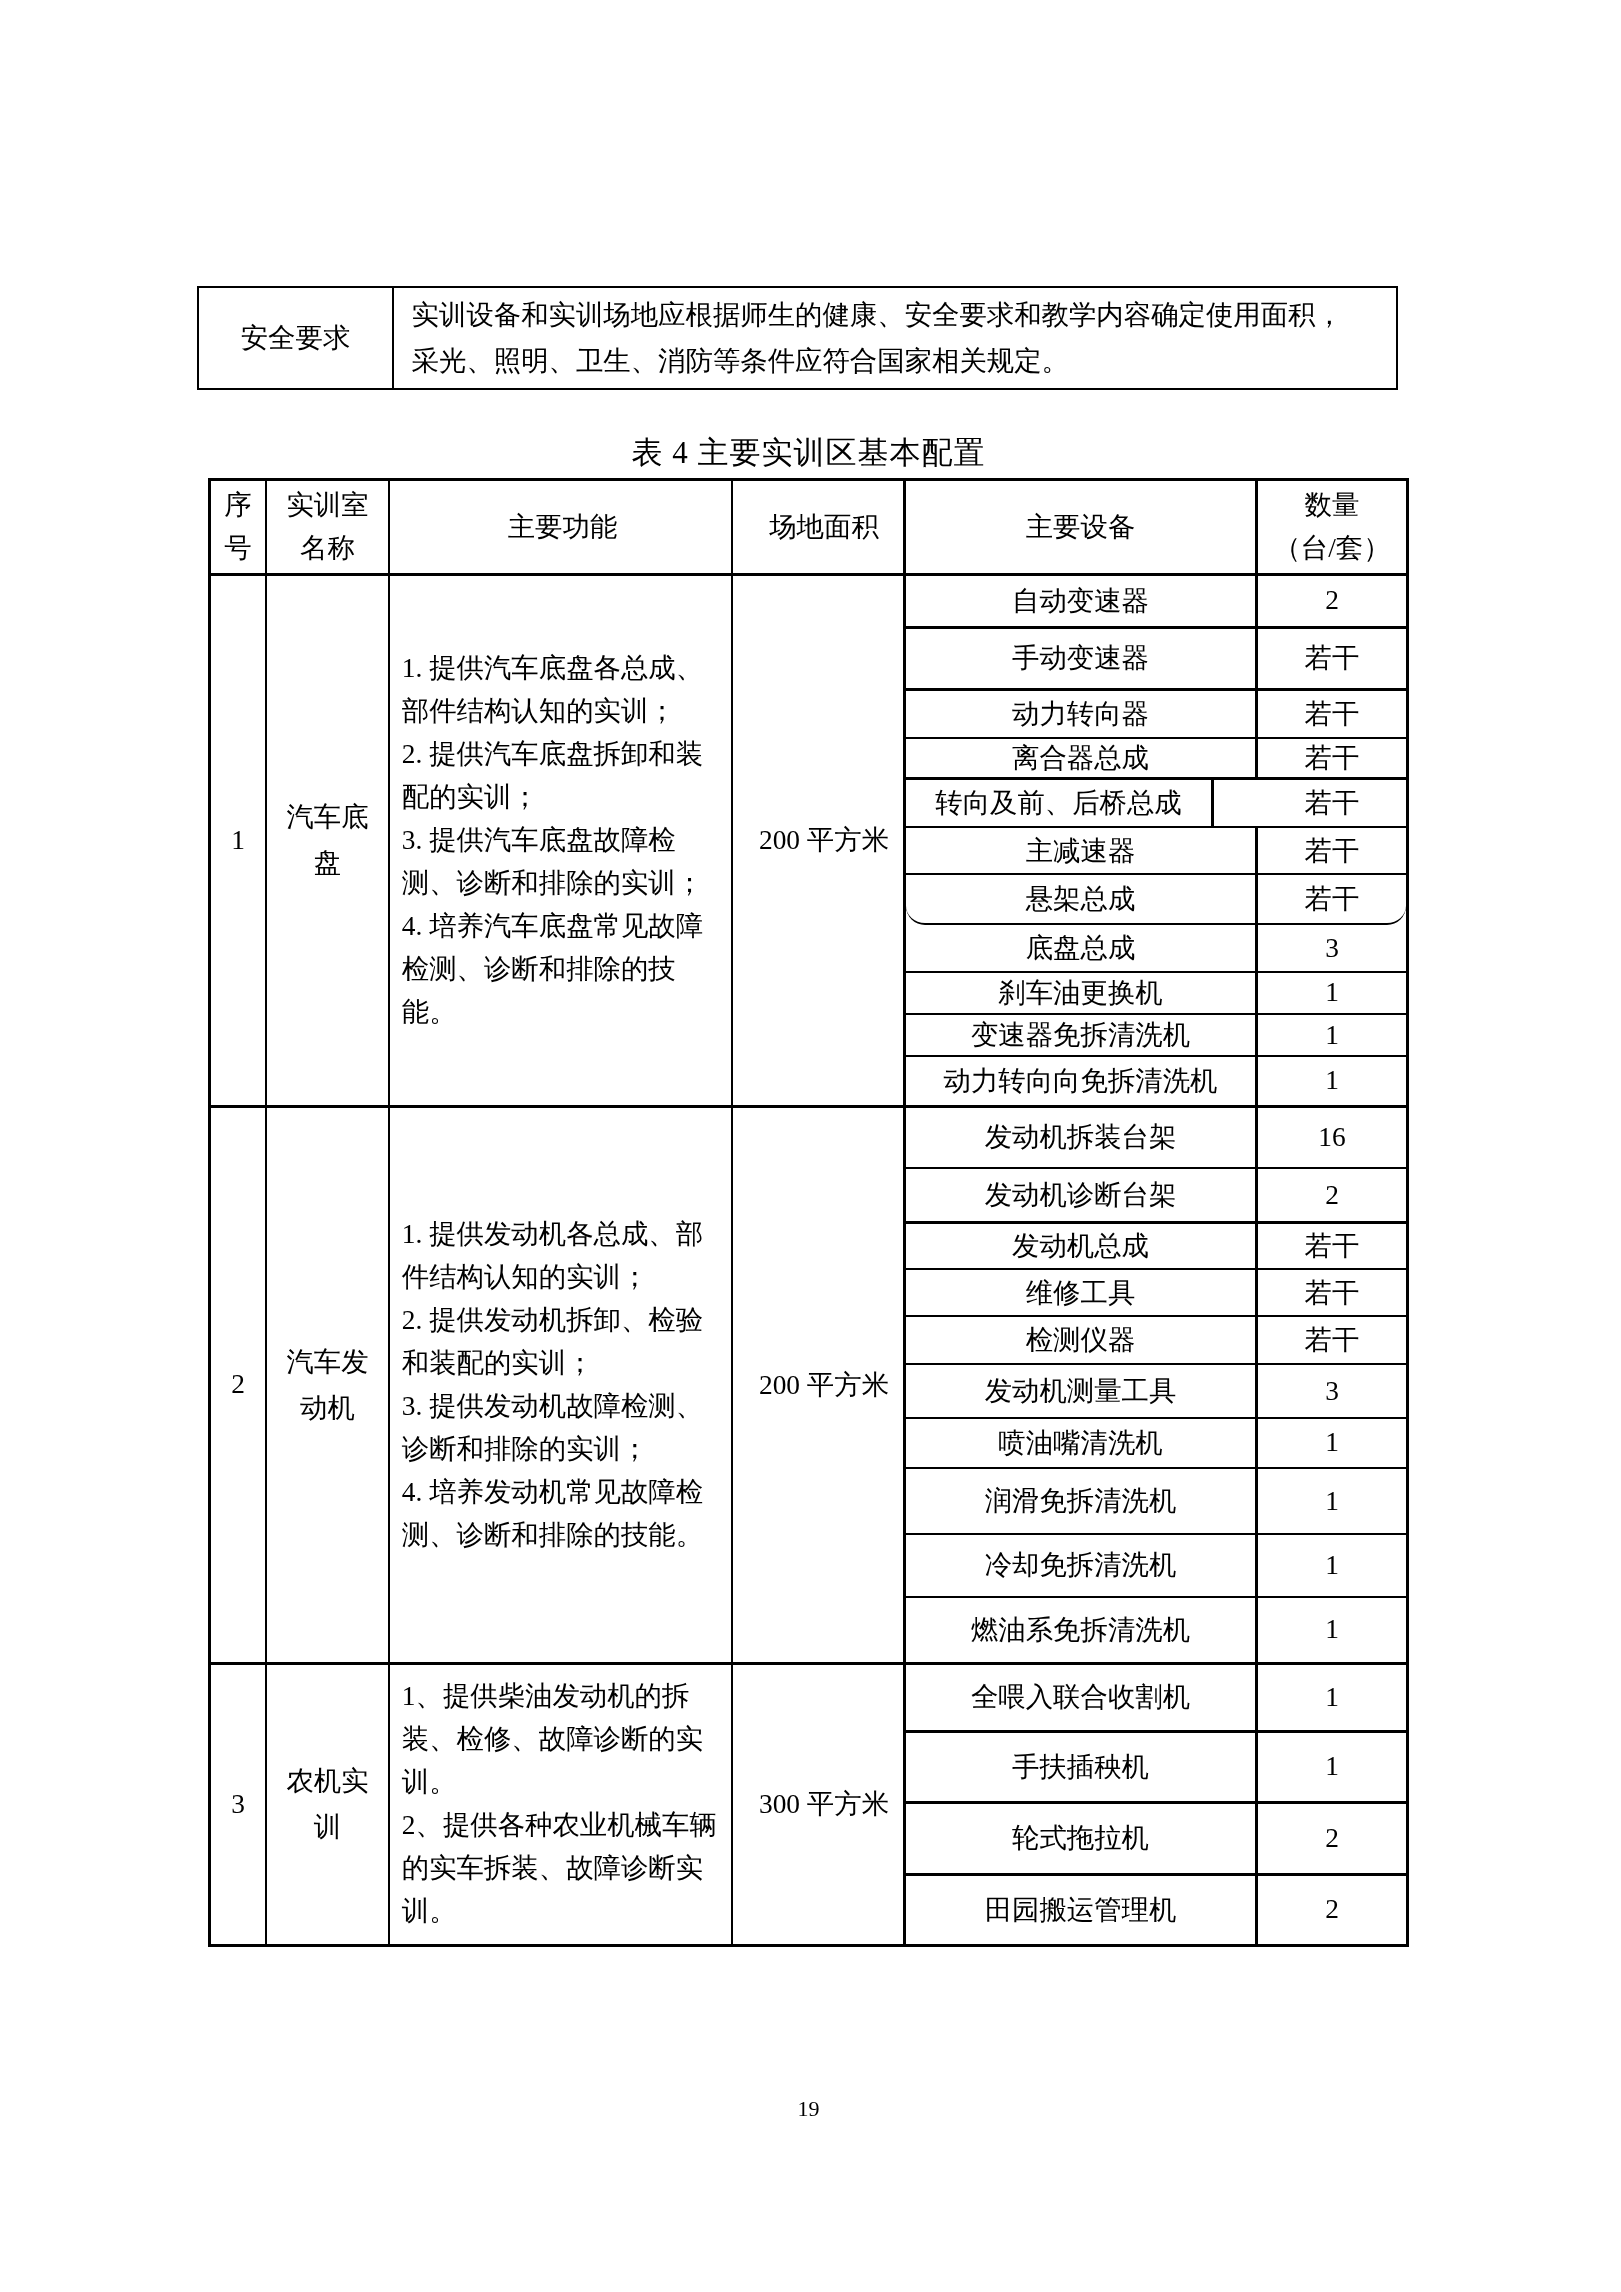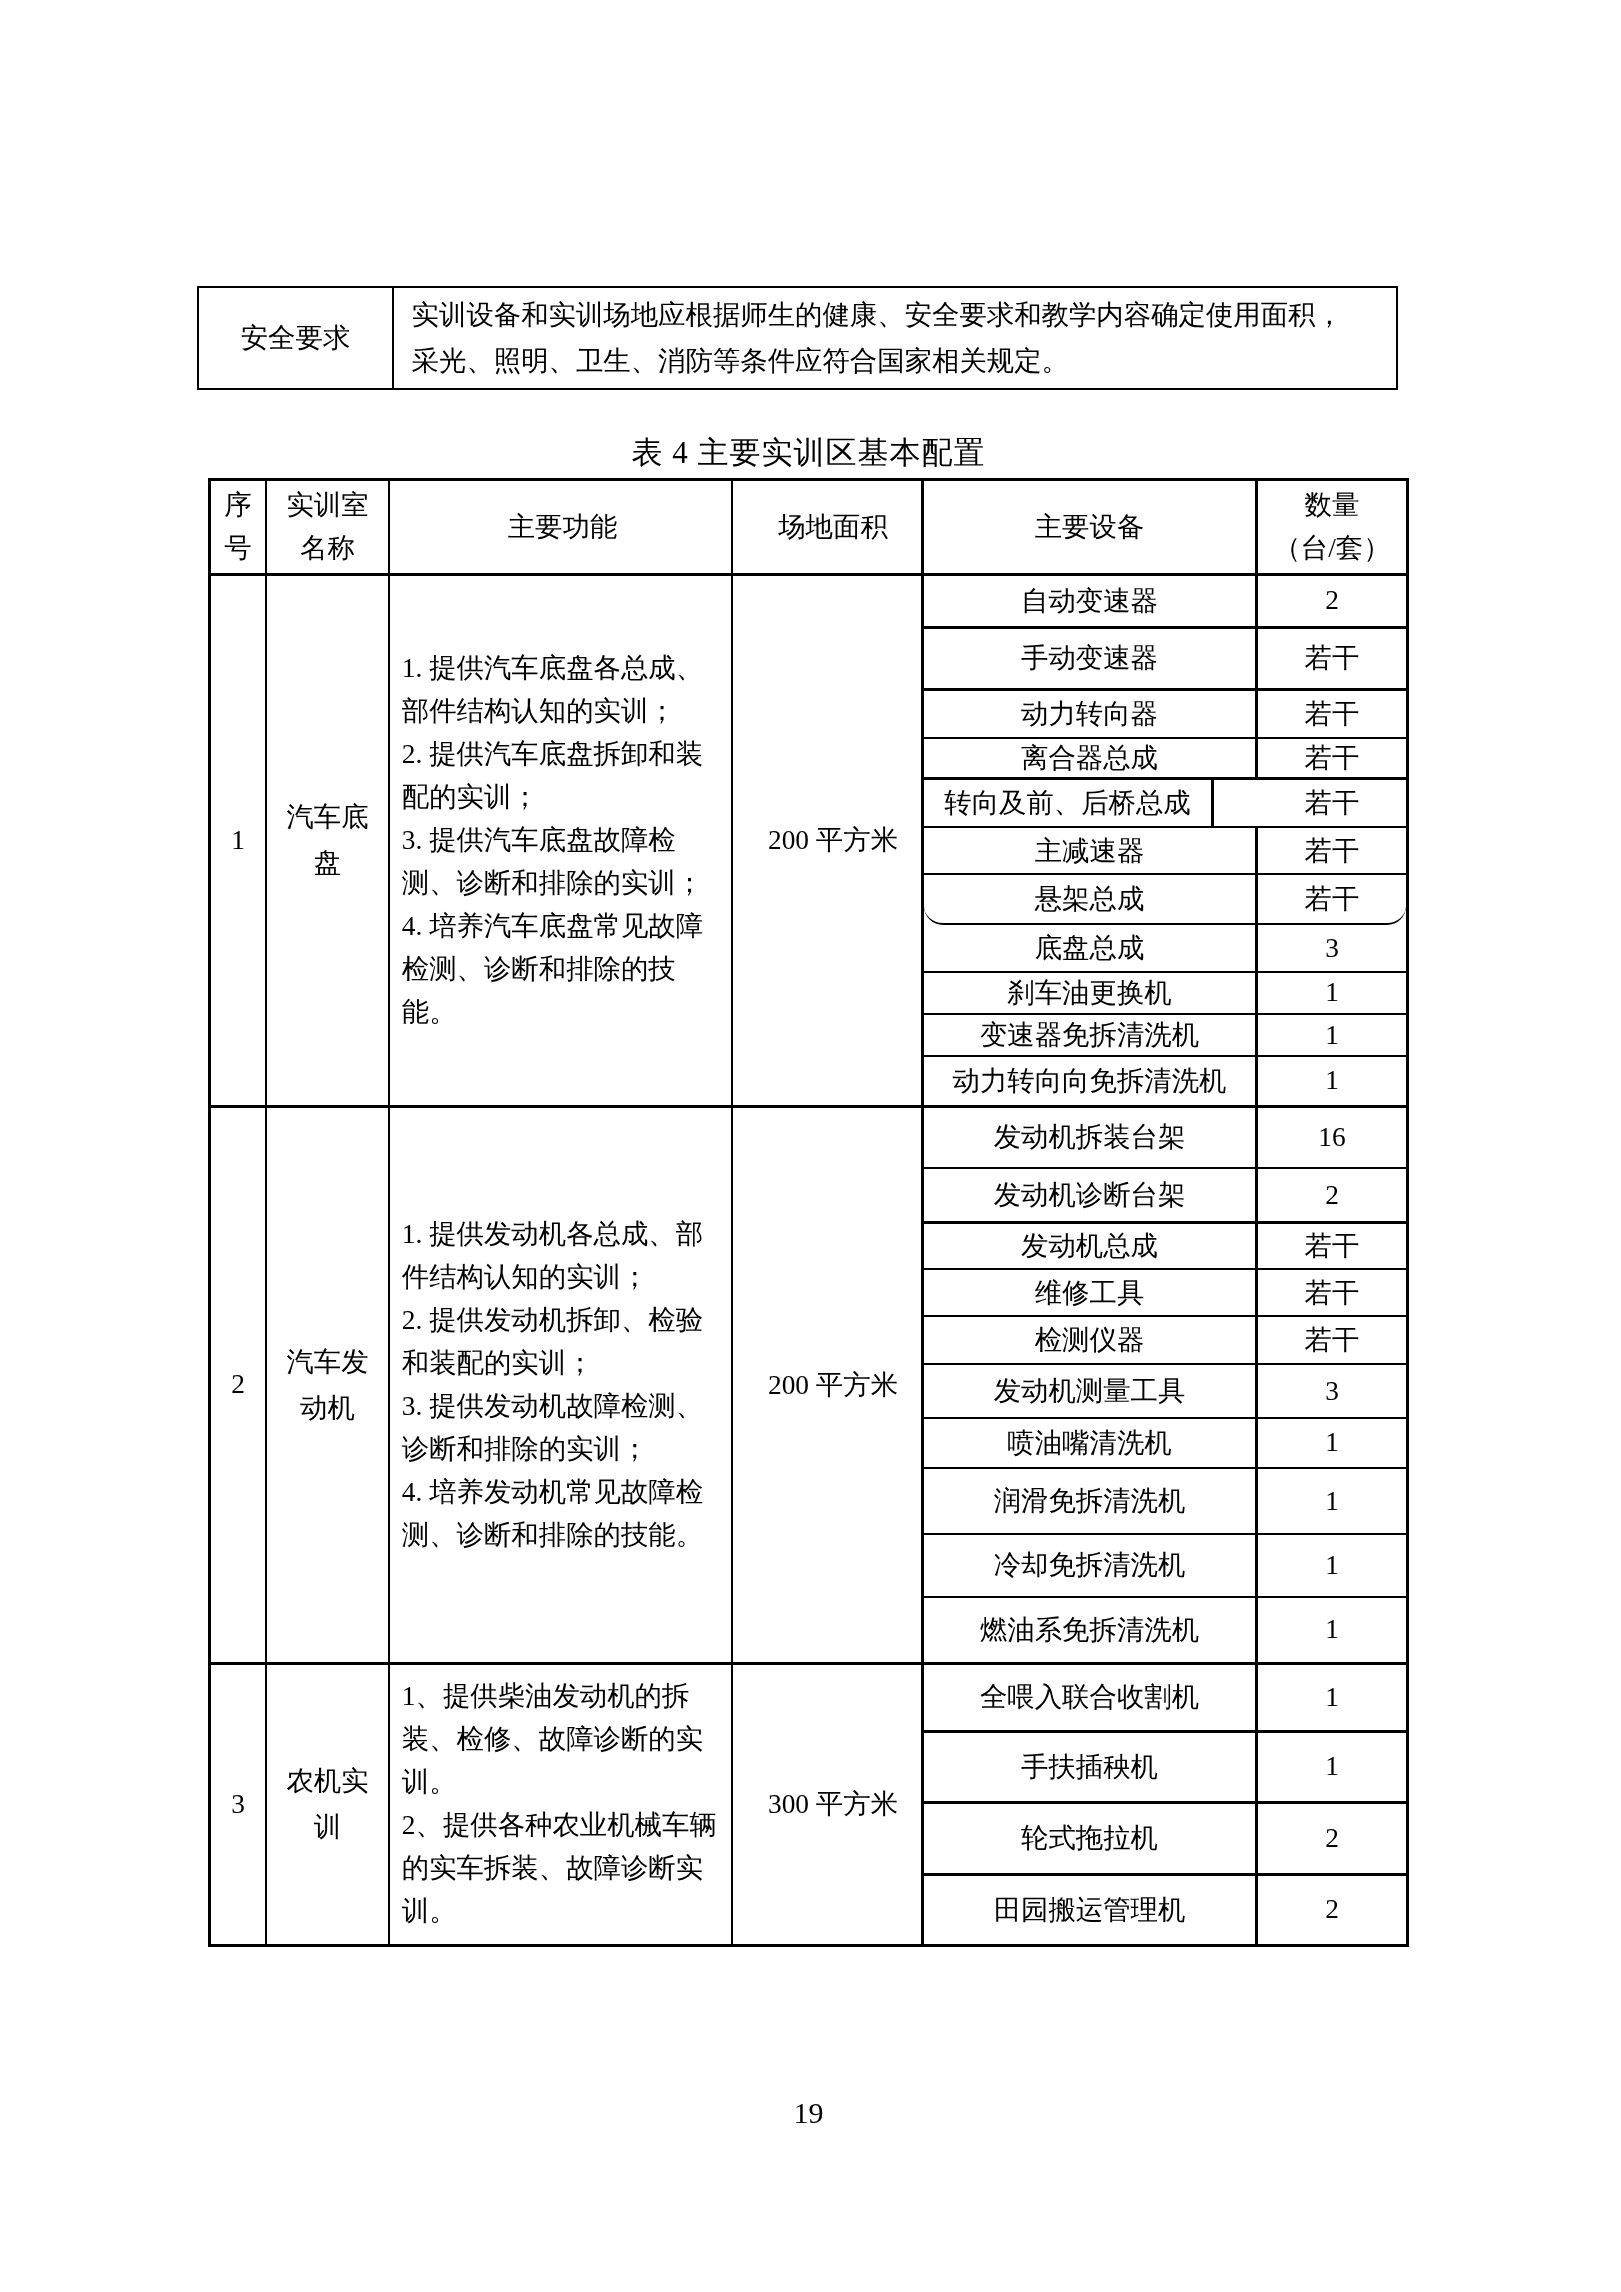--- a/index.html
+++ b/index.html
@@ -39,21 +39,21 @@
   }
   .hrow{flex:0 0 92px;display:flex;border-bottom:3.9px solid #000;}
   .cell{
     box-sizing:border-box;display:flex;align-items:center;justify-content:center;
     border-right:2px solid #000;text-align:center;white-space:pre-line;
   }
   .c1{width:56px;border-right-width:2.9px;}
   .c2{width:123px;border-right-width:2.9px;line-height:46px;}
   .c3{width:343px;border-right-width:2px;justify-content:flex-start;
       text-align:left;padding:0 7.8px 0 11.8px;line-height:43px;}
-  .c4{width:191px;border-right-width:3.9px;padding-left:12px;}
+  .c4{width:173px;border-right-width:3.9px;padding-left:12px;}
   .c5{flex:1;border-right-width:3.9px;}
   .c6{width:148px;border-right:none;}
   .hc{line-height:43px;}
   .grow{display:flex;border-bottom:3.9px solid #000;}
   .grow:last-child{border-bottom:none;}
   .equip-area{flex:1;display:flex;flex-direction:column;}
   .equip-row{display:flex;border-bottom:2px solid #000;box-sizing:border-box;}
   [data-equip="0"] .equip-row:nth-child(1),
   [data-equip="0"] .equip-row:nth-child(2),
   [data-equip="0"] .equip-row:nth-child(4),
@@ -64,21 +64,21 @@
     flex:1;border-right:3.9px solid #000;box-sizing:border-box;
     display:flex;align-items:center;justify-content:center;text-align:center;
   }
   .eqty{
     width:148px;box-sizing:border-box;
     display:flex;align-items:center;justify-content:center;
   }
   
   .page-number{
     position:absolute;left:208px;top:2096px;width:1201px;
-    text-align:center;font-size:30px;
+    text-align:center;font-size:22px;
   }
 </style>
 </head>
 <body>
 
 <div class="page">
 
   <div class="safety-table">
     <div class="safety-label">安全要求</div>
     <div class="safety-content">实训设备和实训场地应根据师生的健康、安全要求和教学内容确定使用面积，

